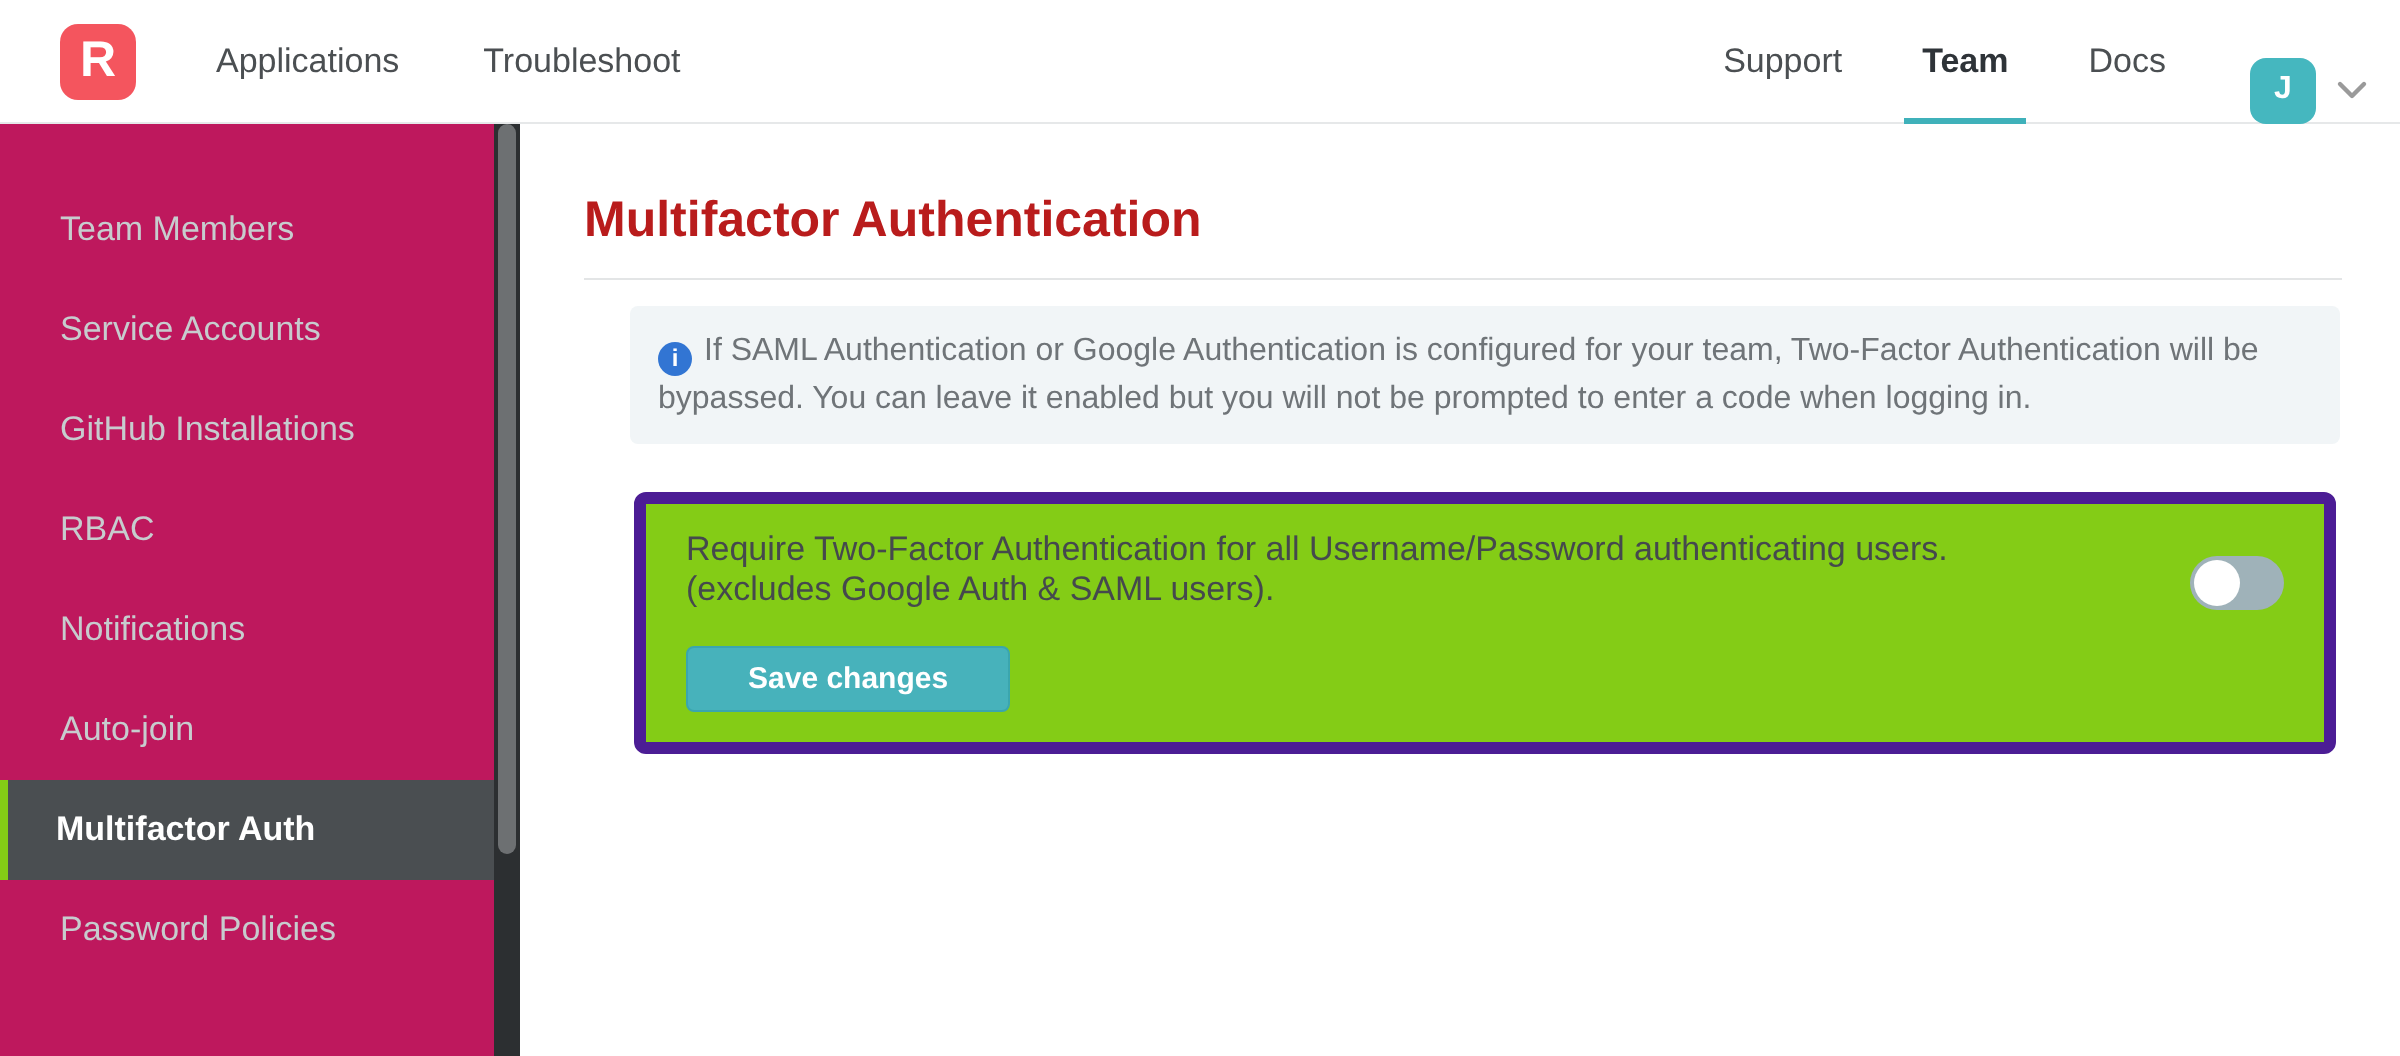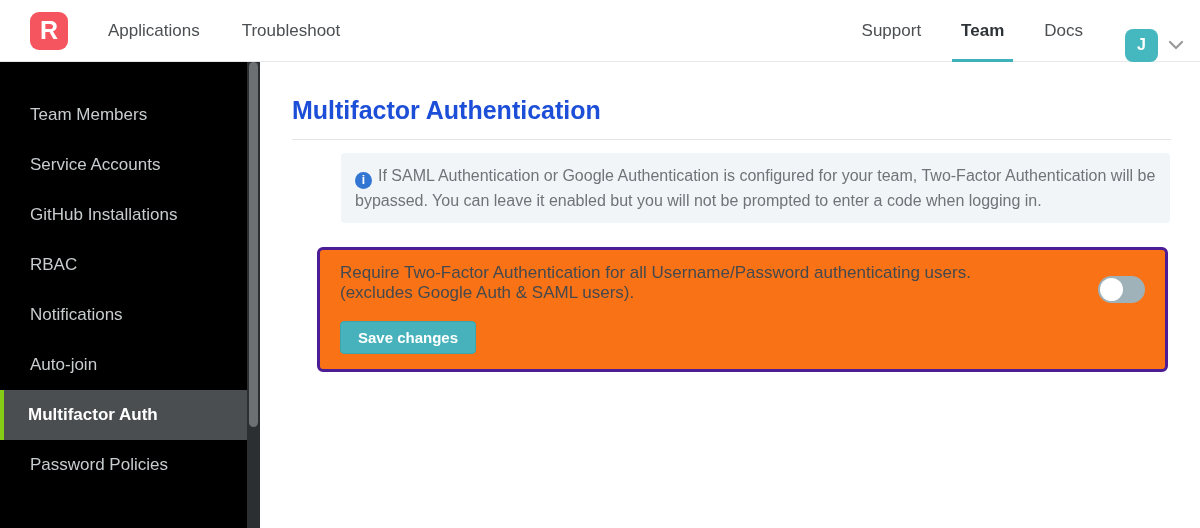--- a/index.html
+++ b/index.html
@@ -40,21 +40,21 @@
   .avatar {
     width: 33px; height: 33px; border-radius: 8px;
     background: #45b7bf; color: #fff; font-size: 16px; font-weight: bold;
     display: flex; align-items: center; justify-content: center;
   }
   .chevron { margin-left: 10px; display: flex; align-items: center; }
 
   
   .sidebar {
     position: absolute; top: 62px; left: 0; bottom: 0; width: 260px;
-    background: #000000; overflow: hidden; padding-top: 28px;
+    background: #be185d; overflow: hidden; padding-top: 28px;
   }
   .side-item {
     height: 50px; display: flex; align-items: center;
     padding-left: 30px; padding-right: 16px;
     font-size: 17px; color: #c7ccce; cursor: pointer;
     white-space: nowrap;
   }
   .side-item.active {
     background: #4a4e51; color: #ffffff; font-weight: bold;
     border-left: 4px solid #84cc16; padding-left: 24px;
@@ -68,46 +68,46 @@
     background: #6d7072; border-radius: 5px;
   }
 
   
   .main {
     position: absolute; top: 62px; left: 260px; right: 0; bottom: 0;
     background: #ffffff; overflow: hidden;
   }
   .page-title {
     margin: 33px 30px 0 32px;
-    font-size: 25px; line-height: 30px; font-weight: bold; color: #1d4ed8;
+    font-size: 25px; line-height: 30px; font-weight: bold; color: #b91c1c;
   }
   .title-rule {
     border: none; border-top: 1px solid #e3e5e6;
     margin: 14px 29px 0 32px;
   }
   .description {
     margin: 18px 30px 0 48px;
     font-size: 17px; line-height: 24px; color: #9b9b9b;
   }
   .info-box {
-    margin: 13px 30px 0 81px;
+    margin: 13px 30px 0 55px;
     background: #f1f5f7; border-radius: 4px;
     padding: 11px 14px;
     font-size: 16px; line-height: 23px; color: #6f7478;
   }
   .info-icon {
     display: inline-flex; align-items: center; justify-content: center;
     width: 17px; height: 17px; border-radius: 50%;
     background: #3275d3; color: #ffffff;
     font-size: 12px; font-weight: bold; font-style: normal;
     vertical-align: -3px; margin-right: 6px;
   }
   .setting-card {
     margin: 24px 32px 12px 57px;
-    background: #f97316; border: 3px solid #4c1d95; border-radius: 6px;
+    background: #84cc16; border: 6px solid #4c1d95; border-radius: 6px;
     padding: 13px 20px 15px 20px;
   }
   .card-row { display: flex; align-items: flex-start; }
   .card-text {
     flex: 1; font-size: 17px; line-height: 20px; color: #45494d;
     padding-right: 30px;
   }
   .toggle {
     width: 47px; height: 27px; border-radius: 14px;
     background: #9fb2b9; position: relative; cursor: pointer;
@@ -116,21 +116,21 @@
   .toggle .knob {
     position: absolute; left: 2px; top: 2px;
     width: 23px; height: 23px; border-radius: 50%; background: #ffffff;
   }
   .save-btn {
     margin-top: 18px;
     display: inline-block;
     background: #47b2bb; border: 1px solid #3aa6ae; border-radius: 4px;
     color: #ffffff; font-size: 15px; font-weight: bold;
     font-family: "Liberation Sans", sans-serif;
-    padding: 7px 17px; cursor: pointer;
+    padding: 7px 30px; cursor: pointer;
   }
 </style>
 </head>
 <body>
 
 <div class="navbar">
   <div class="logo">
     <span>R</span>
   </div>
   <div class="nav-left">

